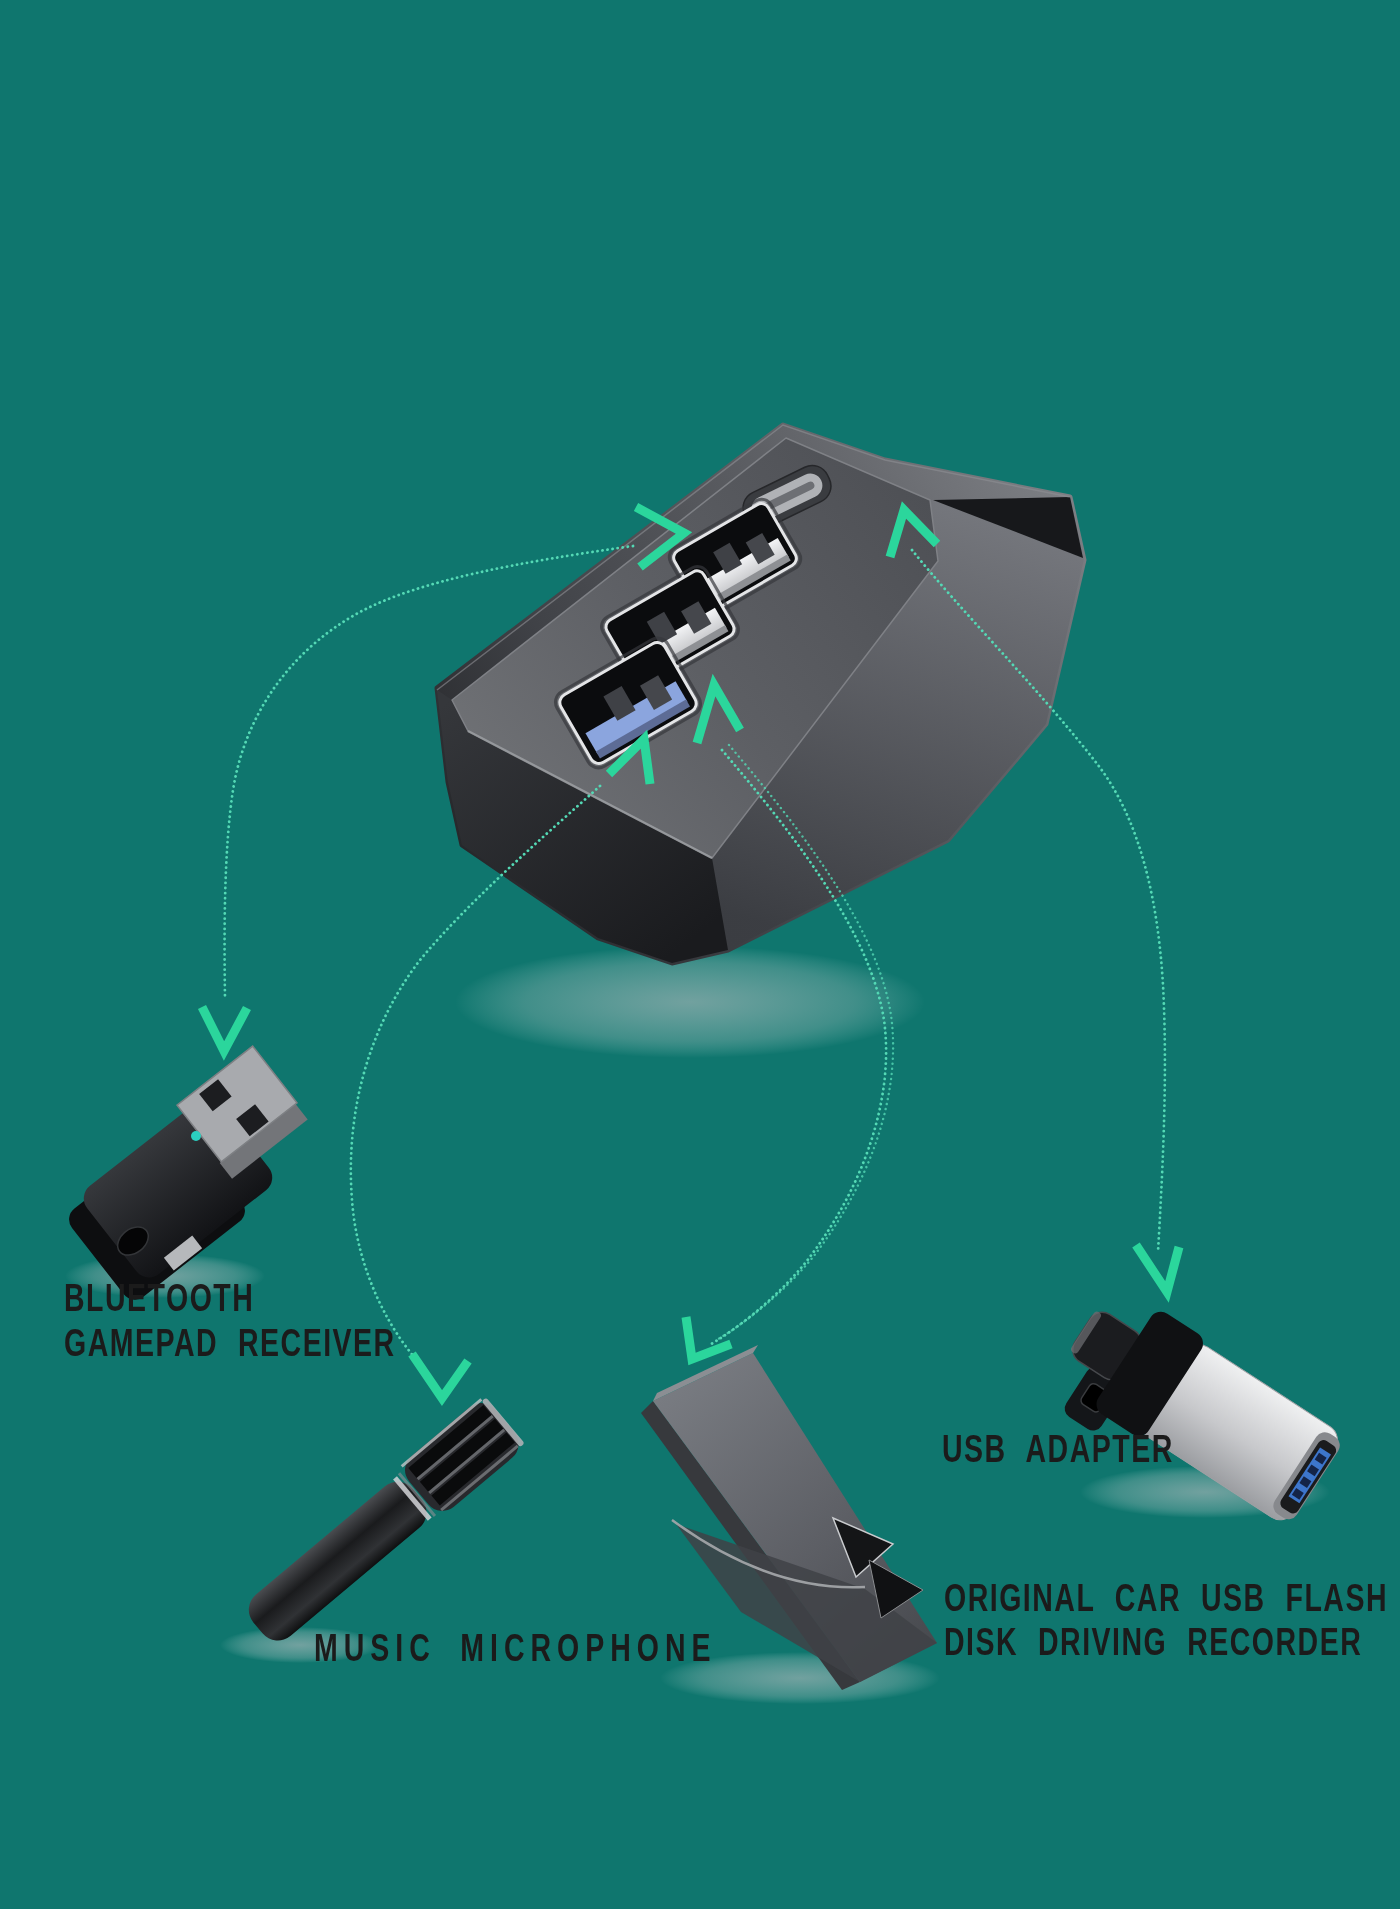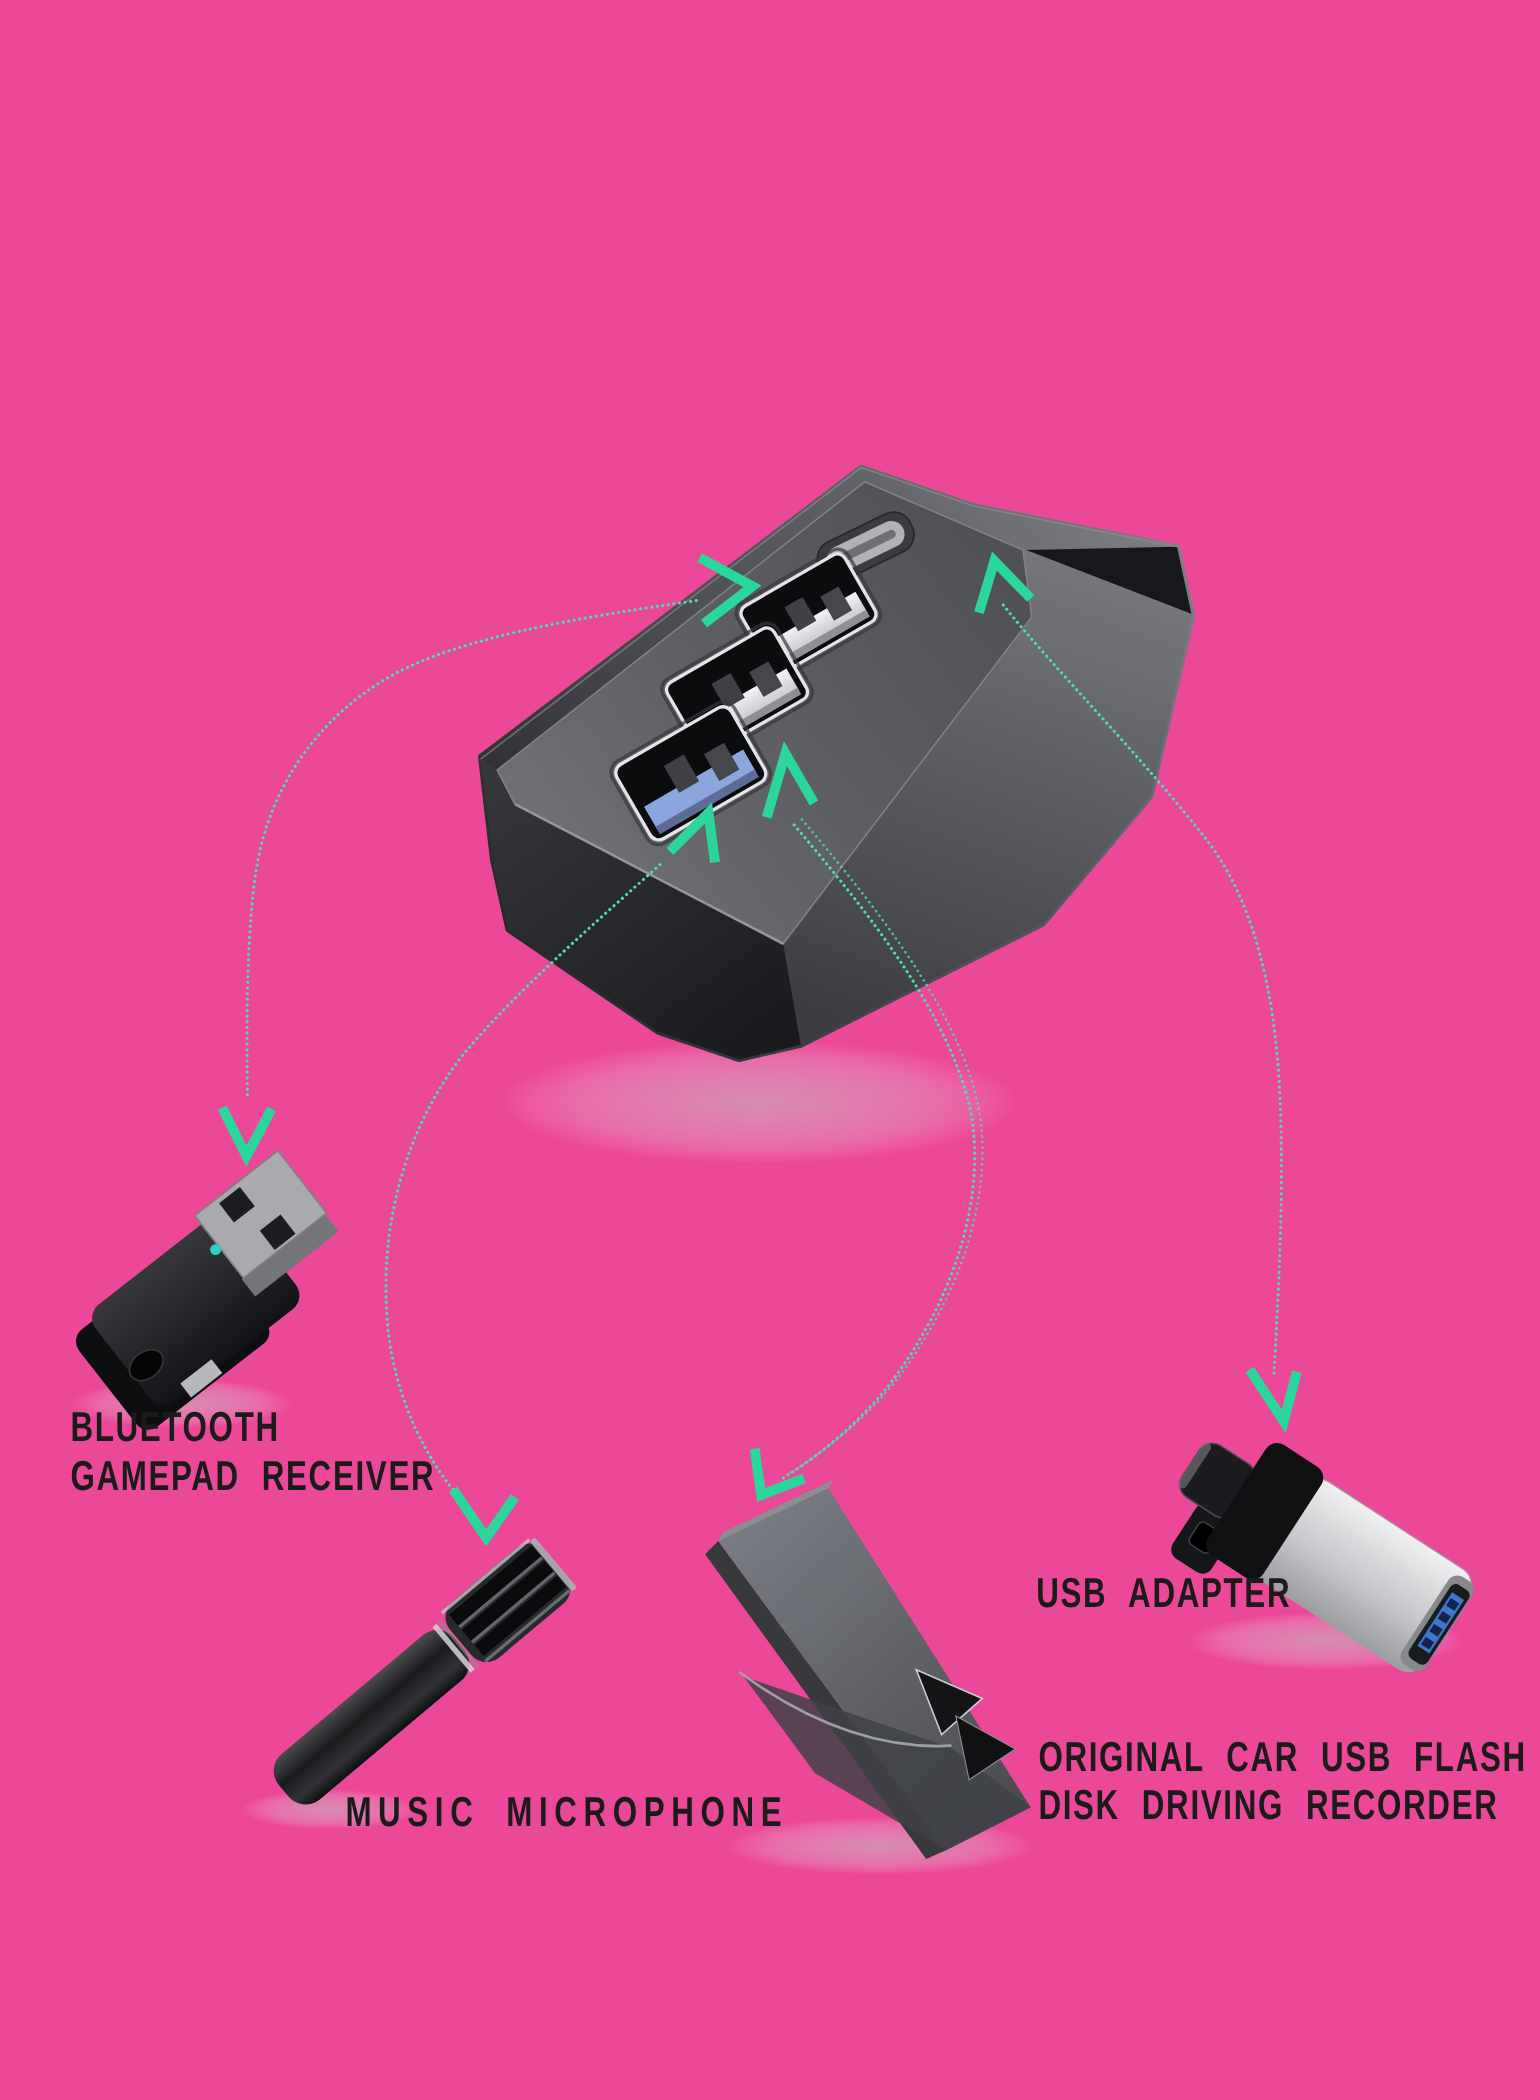--- a/index.html
+++ b/index.html
@@ -1,17 +1,17 @@
 <!DOCTYPE html>
 <html><head>
 <meta charset="utf-8">
 <style>
   html,body{margin:0;padding:0;background:#fff;}
   #stage{
-    position:relative;width:1400px;height:1909px;background:#ec4899;
+    position:relative;width:1400px;height:1909px;background:#0f766e;
     overflow:hidden;font-family:"Liberation Sans",sans-serif;
   }
   #art{position:absolute;left:0;top:0;width:1400px;height:1909px;}
   .label{
     position:absolute;color:#1b1b1b;font-weight:bold;font-size:38px;
     letter-spacing:2px;word-spacing:14px;line-height:45px;white-space:nowrap;
     transform:scaleX(0.75);transform-origin:0 0;
   }
   .label.wide{letter-spacing:8px;}
 </style>

